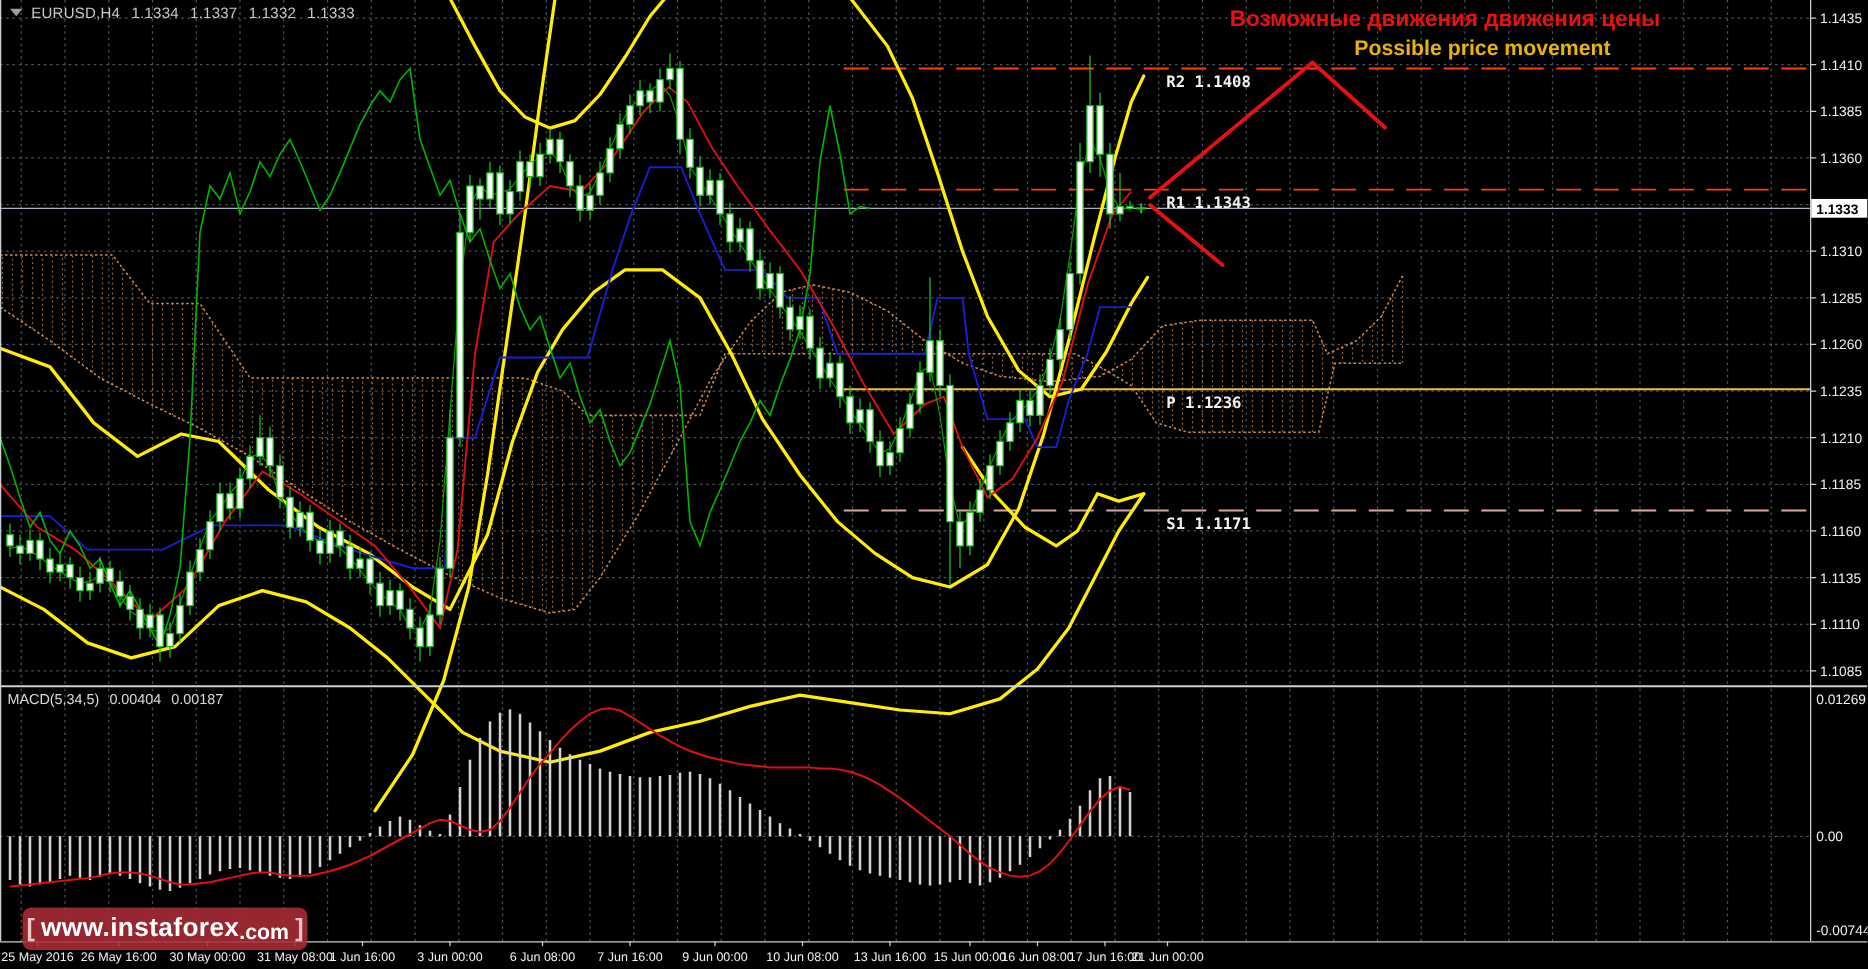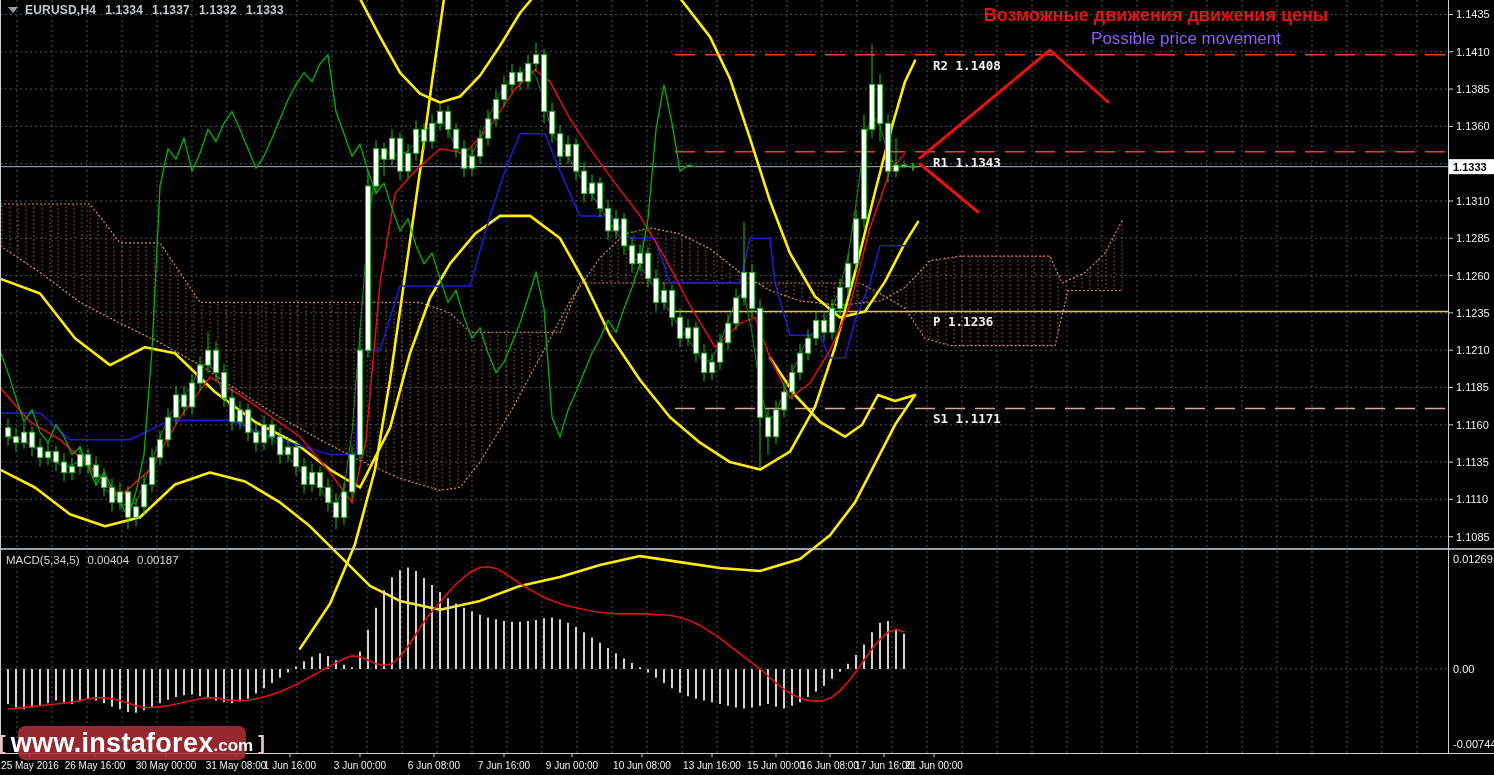--- a/index.html
+++ b/index.html
@@ -1,31 +1,31 @@
 <!DOCTYPE html>
 <html><head>
 <meta charset="utf-8">
 <style>
   html,body{margin:0;padding:0;background:#000;}
   body{width:1494px;height:775px;position:relative;overflow:hidden;
        font-family:"Liberation Sans",sans-serif;}
   #chart-svg{position:absolute;left:0;top:0;}
   .overlay{position:absolute;white-space:nowrap;z-index:5;}
-  #title-bar{left:6px;top:3px;color:#c6cacd;font-size:12px;font-weight:bold;letter-spacing:.2px;}
+  #title-bar{left:6px;top:3px;color:#c6cacd;font-size:12px;font-weight:normal;letter-spacing:.2px;}
   #title-bar .tri{display:inline-block;width:0;height:0;border-left:5px solid transparent;
        border-right:5px solid transparent;border-top:6px solid #9aa0a6;margin:0 7px 1px 2px;vertical-align:middle;}
   #title-bar span.v{margin-left:9px;}
   #anno-ru{top:5px;left:1156px;transform:translateX(-50%);font-size:18px;font-weight:bold;color:#e81010;}
-  #anno-en{top:29px;left:1186px;transform:translateX(-50%);font-size:17px;font-weight:normal;color:#8b5cf6;}
+  #anno-en{top:29px;left:1186px;transform:translateX(-50%);font-size:17px;font-weight:bold;color:#eab308;}
   #macd-label{left:6px;top:554px;color:#d6dadc;font-size:11.5px;}
   #macd-label span.v{margin-left:8px;margin-top:36px;}
   #logo{left:18px;top:726px;width:228px;height:34px;background:rgba(172,44,54,.87);
         border-radius:7px;display:flex;align-items:center;justify-content:center;color:#fff;z-index:6;}
   #logo .br{color:#eec6ca;font-size:20px;font-weight:bold;margin:0 5px;}
-  #logo .main{font-size:27px;font-weight:bold;letter-spacing:.3px;}
+  #logo .main{font-size:21px;font-weight:bold;letter-spacing:.3px;}
   #logo .suf{font-size:17px;font-weight:bold;margin-top:6px;}
 </style>
 </head>
 <body>
 
 <svg id="chart-svg" width="1494" height="775">
     <g>
       <line x1="17" y1="0" x2="17" y2="547" stroke="#49545a" stroke-width="1" stroke-dasharray="2 3"></line>
       <line x1="17" y1="551" x2="17" y2="753" stroke="#49545a" stroke-width="1" stroke-dasharray="2 3"></line>
       <line x1="52" y1="0" x2="52" y2="547" stroke="#49545a" stroke-width="1" stroke-dasharray="2 3"></line>

